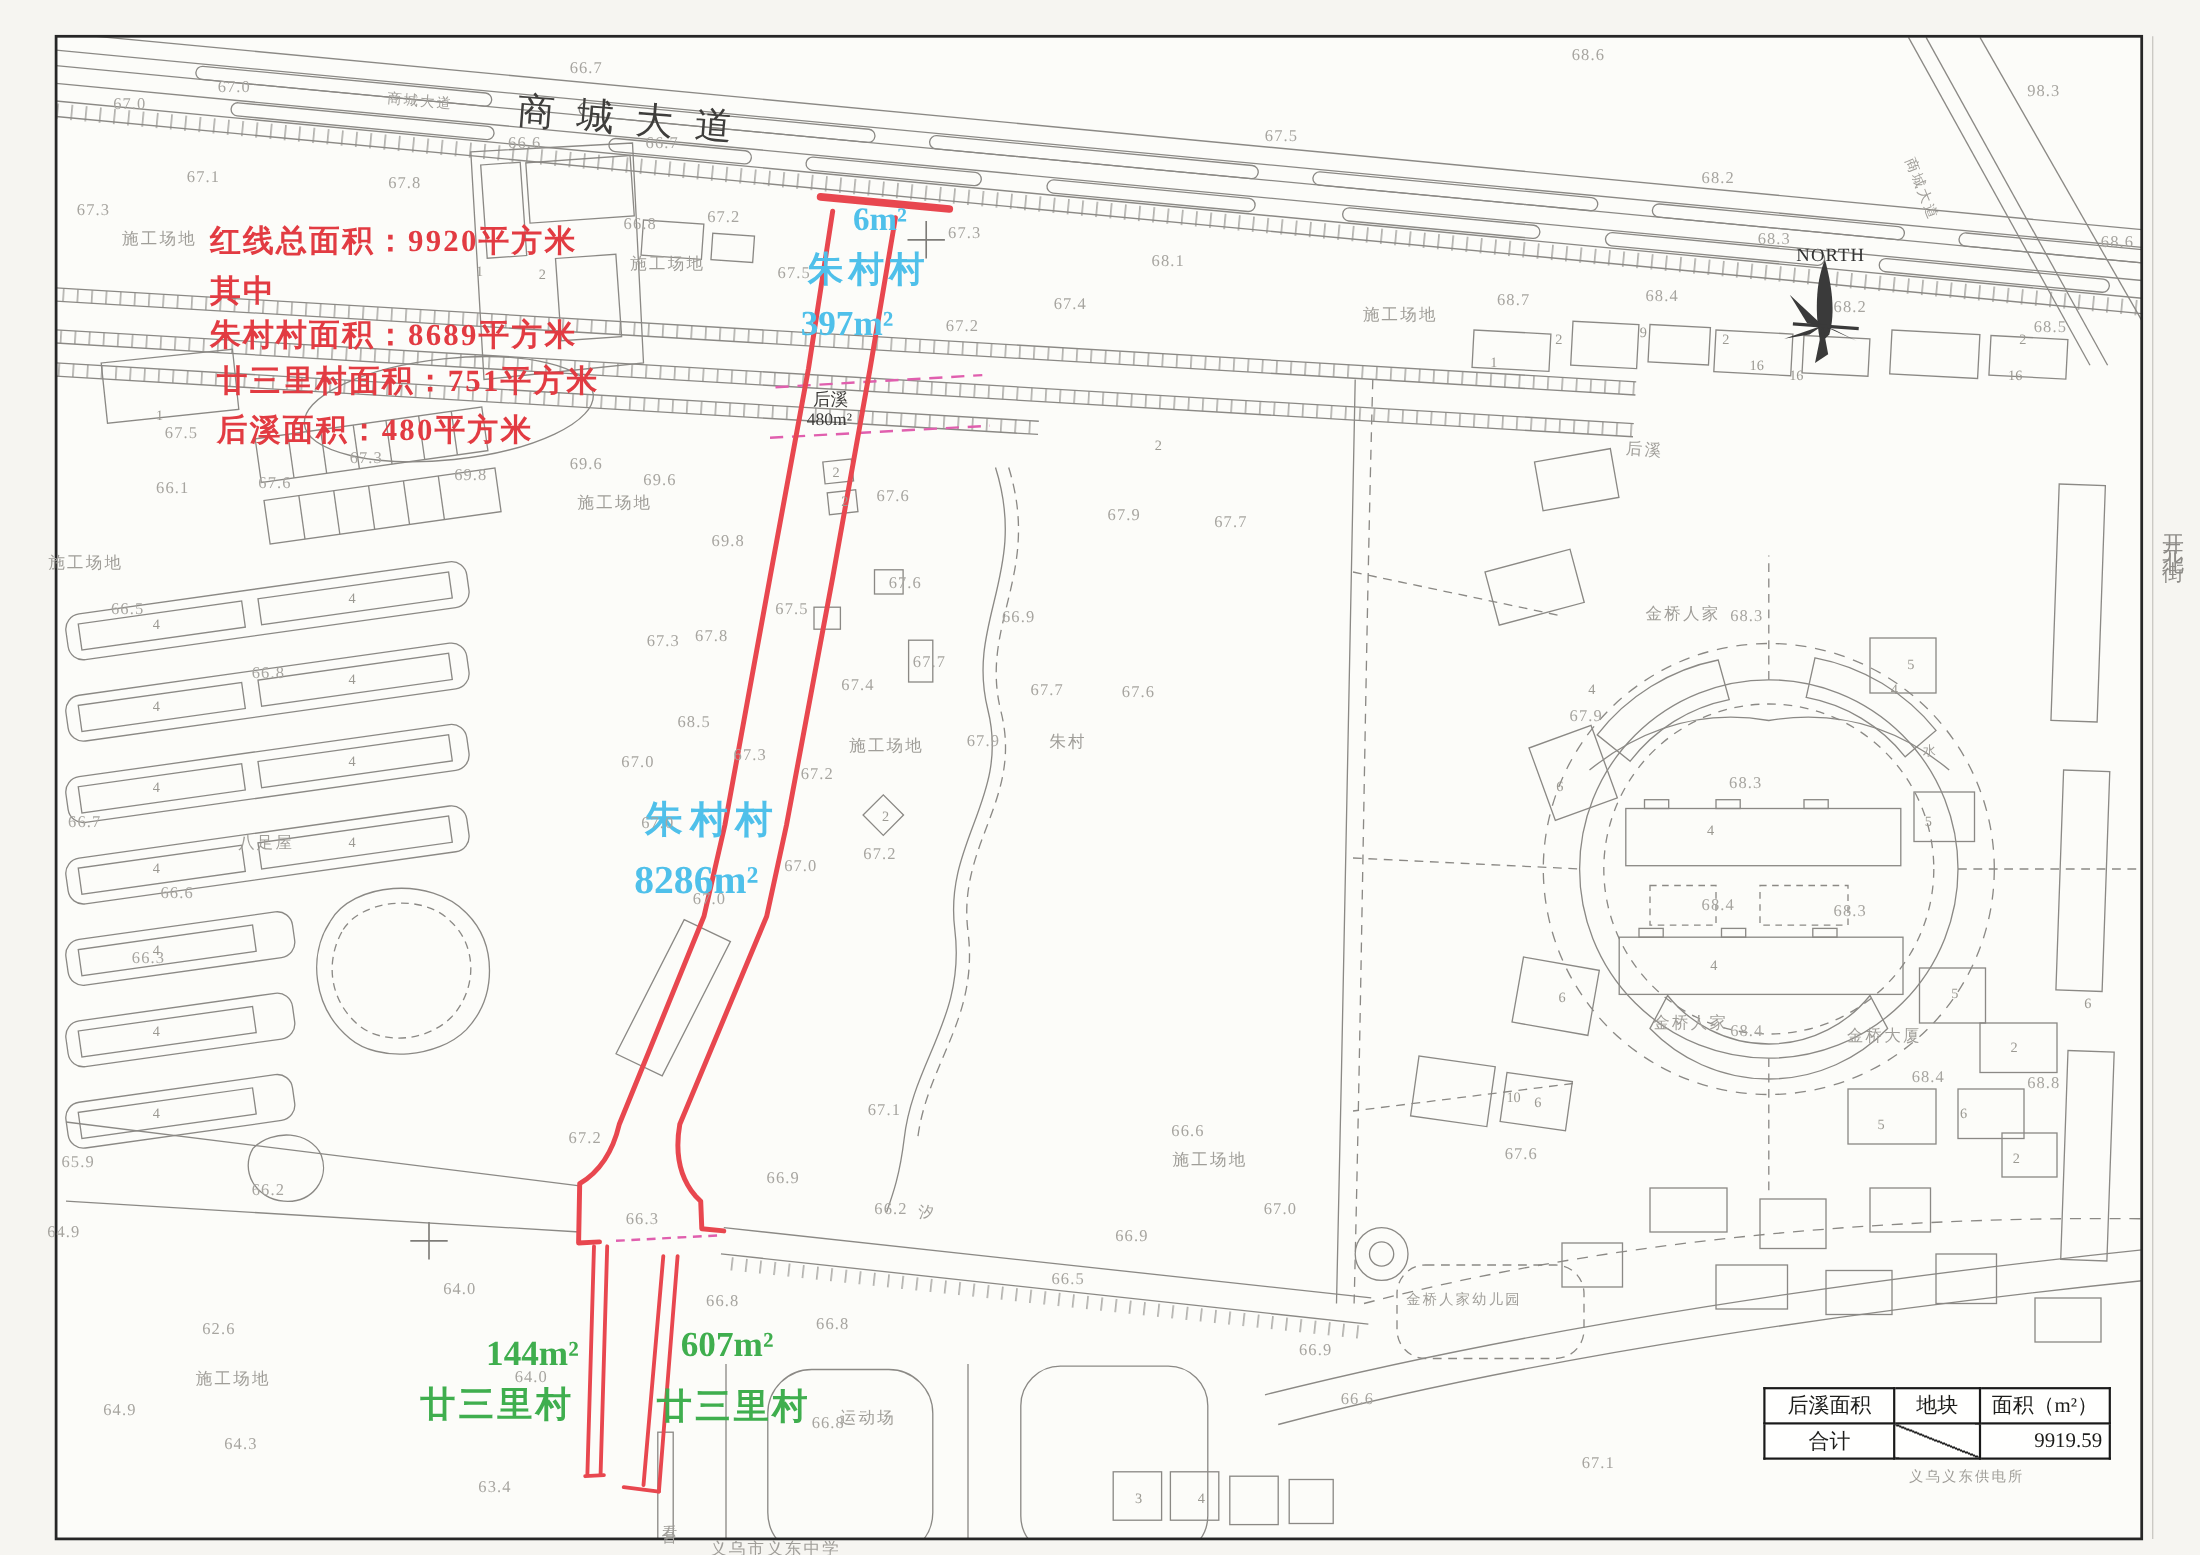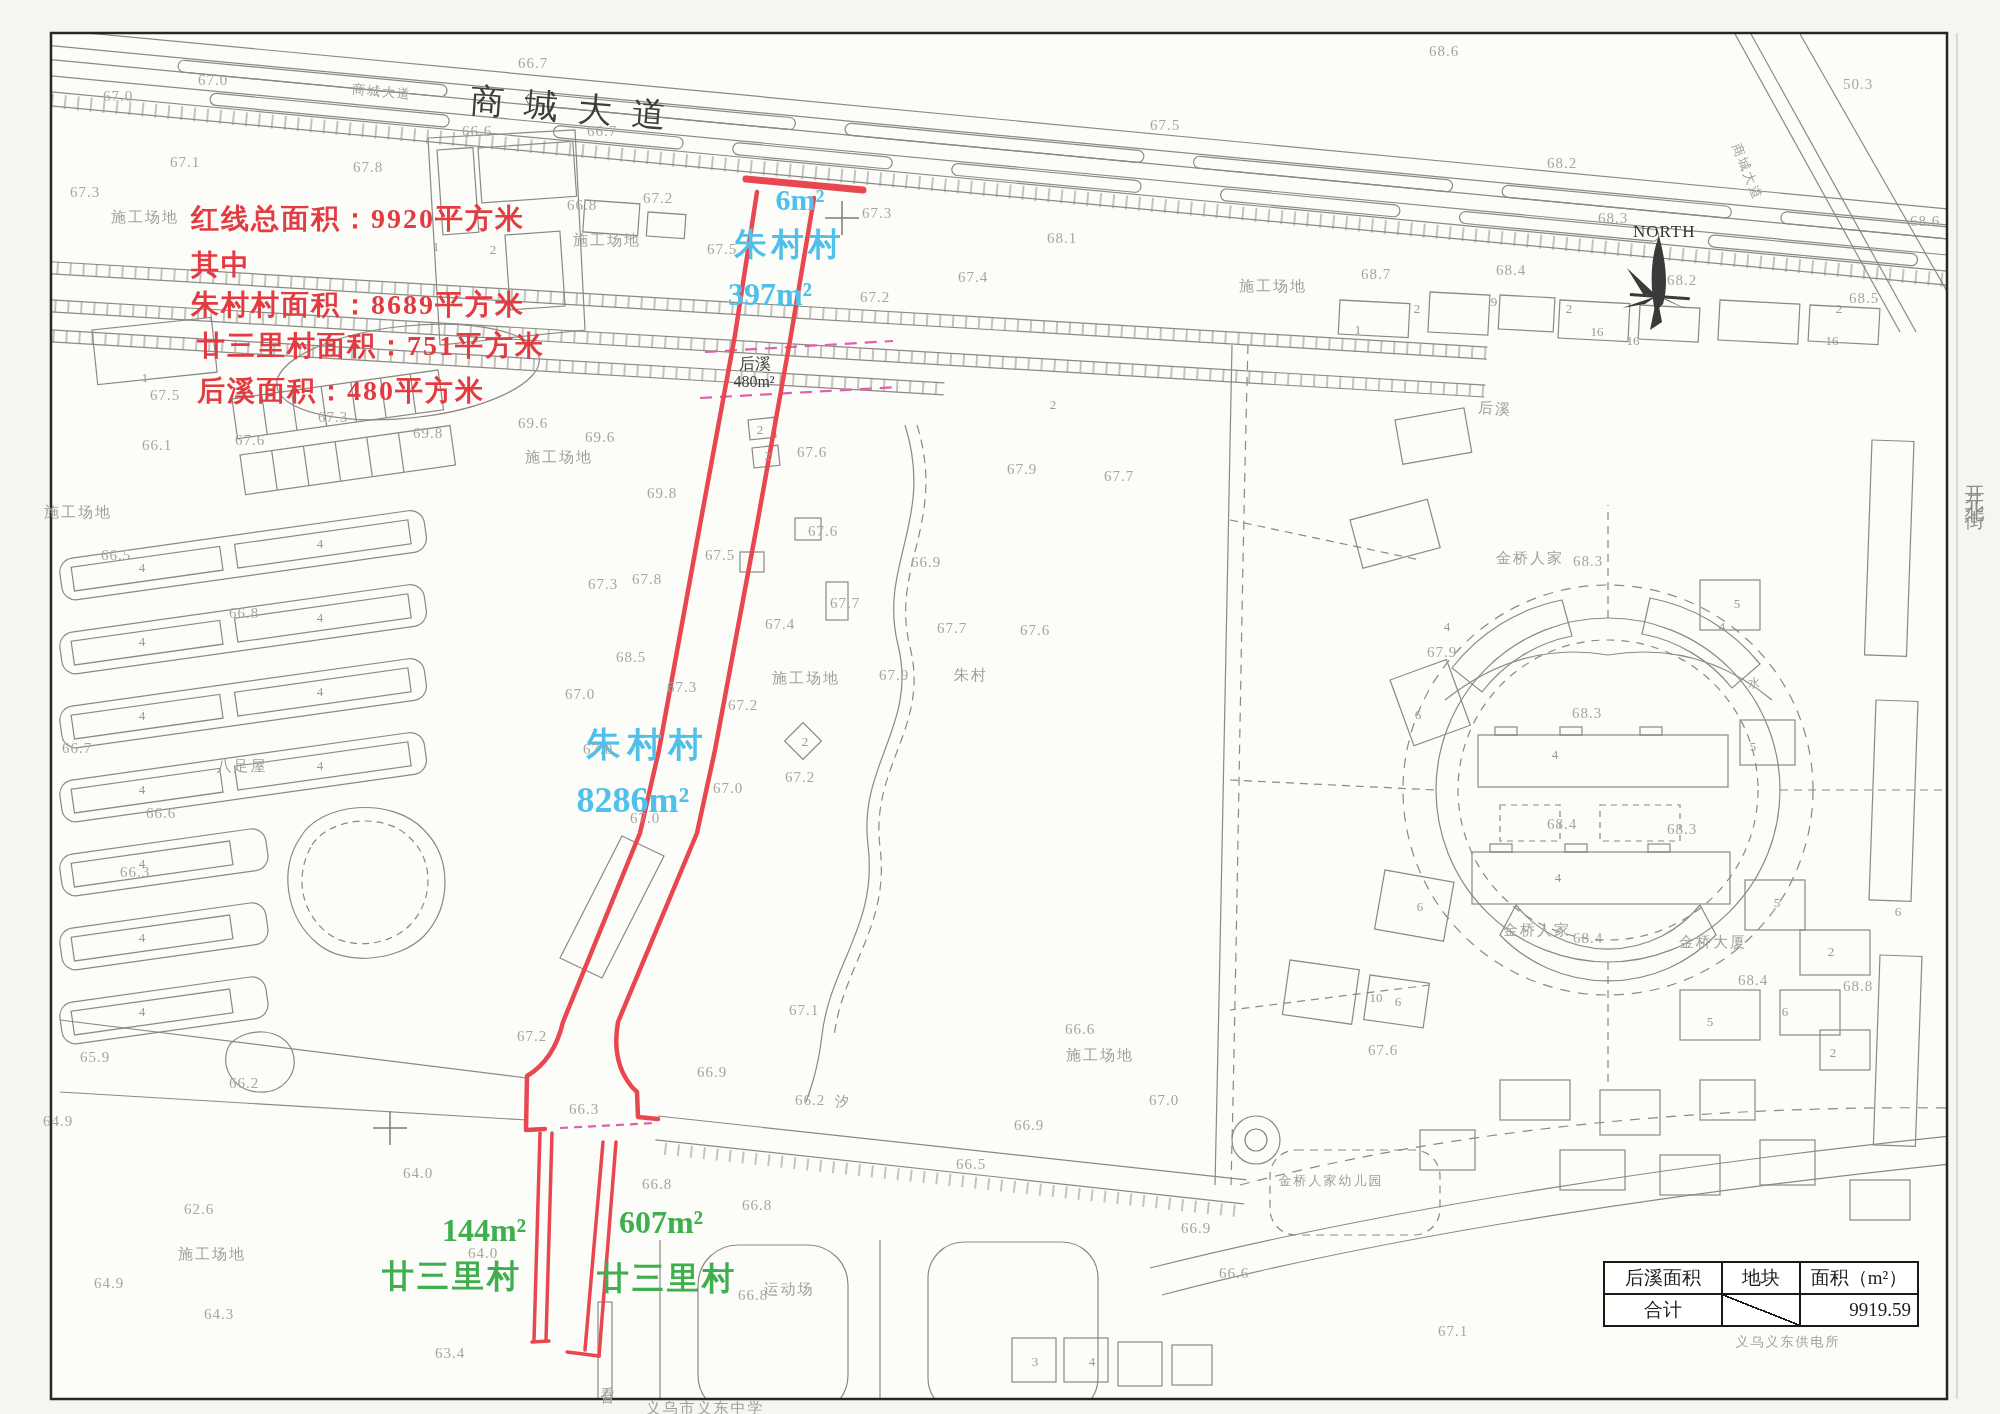--- a/index.html
+++ b/index.html
@@ -331,21 +331,21 @@
       <div class="mlabel elv" style="left: 213px; top: 80px;">67.0</div>
       <div class="mlabel elv" style="left: 118px; top: 96px;">67.0</div>
       <div class="mlabel elv" style="left: 533px; top: 63px;">66.7</div>
       <div class="mlabel elv" style="left: 477px; top: 131px;">66.6</div>
       <div class="mlabel elv" style="left: 602px; top: 131px;">66.7</div>
       <div class="mlabel elv" style="left: 1165px; top: 125px;">67.5</div>
       <div class="mlabel elv" style="left: 185px; top: 162px;">67.1</div>
       <div class="mlabel elv" style="left: 368px; top: 167px;">67.8</div>
       <div class="mlabel elv" style="left: 85px; top: 192px;">67.3</div>
       <div class="mlabel elv" style="left: 1444px; top: 51px;">68.6</div>
-      <div class="mlabel elv" style="left: 1858px; top: 84px;">50.3</div>
+      <div class="mlabel elv" style="left: 1858px; top: 84px;">98.3</div>
       <div class="mlabel elv" style="left: 1562px; top: 163px;">68.2</div>
       <div class="mlabel elv" style="left: 1925px; top: 221px;">68.6</div>
       <div class="mlabel elv" style="left: 582px; top: 205px;">66.8</div>
       <div class="mlabel elv" style="left: 658px; top: 198px;">67.2</div>
       <div class="mlabel elv" style="left: 877px; top: 213px;">67.3</div>
       <div class="mlabel elv" style="left: 722px; top: 249px;">67.5</div>
       <div class="mlabel elv" style="left: 973px; top: 277px;">67.4</div>
       <div class="mlabel elv" style="left: 875px; top: 297px;">67.2</div>
       <div class="mlabel elv" style="left: 1062px; top: 238px;">68.1</div>
       <div class="mlabel elv" style="left: 1376px; top: 274px;">68.7</div>
@@ -374,21 +374,21 @@
       <div class="mlabel elv" style="left: 743px; top: 705px;">67.2</div>
       <div class="mlabel elv" style="left: 598px; top: 749px;">67.0</div>
       <div class="mlabel elv" style="left: 800px; top: 777px;">67.2</div>
       <div class="mlabel elv" style="left: 728px; top: 788px;">67.0</div>
       <div class="mlabel elv" style="left: 645px; top: 818px;">67.0</div>
       <div class="mlabel elv" style="left: 116px; top: 555px;">66.5</div>
       <div class="mlabel elv" style="left: 244px; top: 613px;">66.8</div>
       <div class="mlabel elv" style="left: 77px; top: 748px;">66.7</div>
       <div class="mlabel elv" style="left: 161px; top: 813px;">66.6</div>
       <div class="mlabel elv" style="left: 135px; top: 872px;">66.3</div>
-      <div class="mlabel elv" style="left: 71px; top: 1057px; margin-left: 24px;">65.9</div>
+      <div class="mlabel elv" style="left: 71px; top: 1057px;">65.9</div>
       <div class="mlabel elv" style="left: 244px; top: 1083px;">66.2</div>
       <div class="mlabel elv" style="left: 58px; top: 1121px;">64.9</div>
       <div class="mlabel elv" style="left: 418px; top: 1173px;">64.0</div>
       <div class="mlabel elv" style="left: 199px; top: 1209px;">62.6</div>
       <div class="mlabel elv" style="left: 109px; top: 1283px;">64.9</div>
       <div class="mlabel elv" style="left: 219px; top: 1314px;">64.3</div>
       <div class="mlabel elv" style="left: 450px; top: 1353px;">63.4</div>
       <div class="mlabel elv" style="left: 483px; top: 1253px;">64.0</div>
       <div class="mlabel elv" style="left: 757px; top: 1205px;">66.8</div>
       <div class="mlabel elv" style="left: 753px; top: 1295px;">66.8</div>

